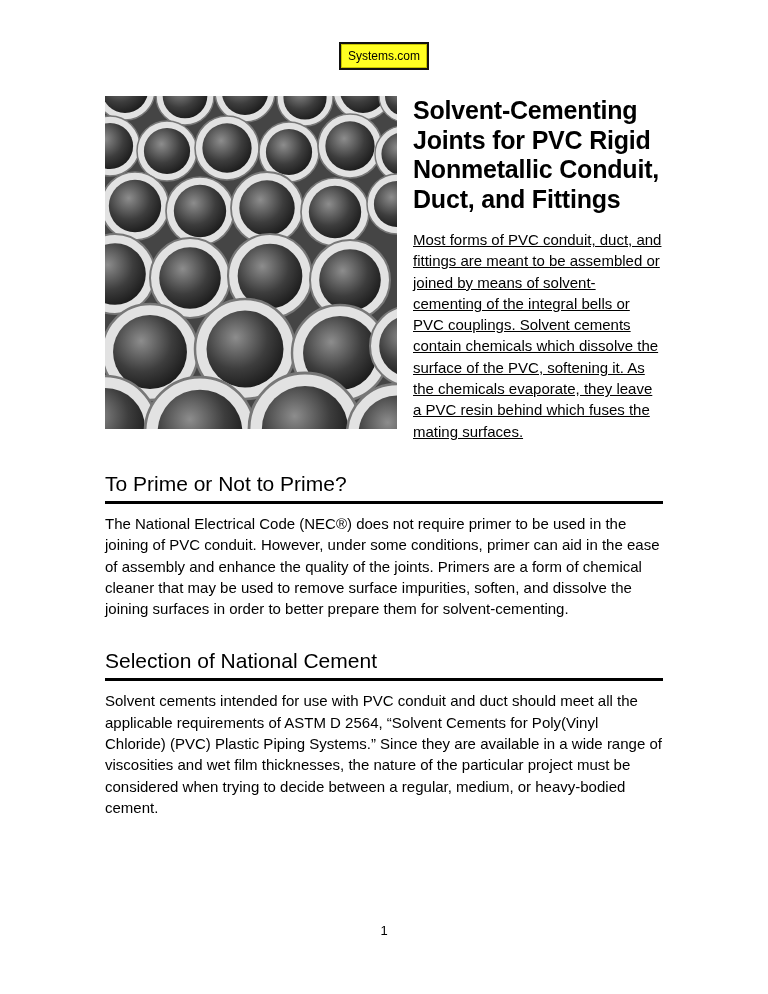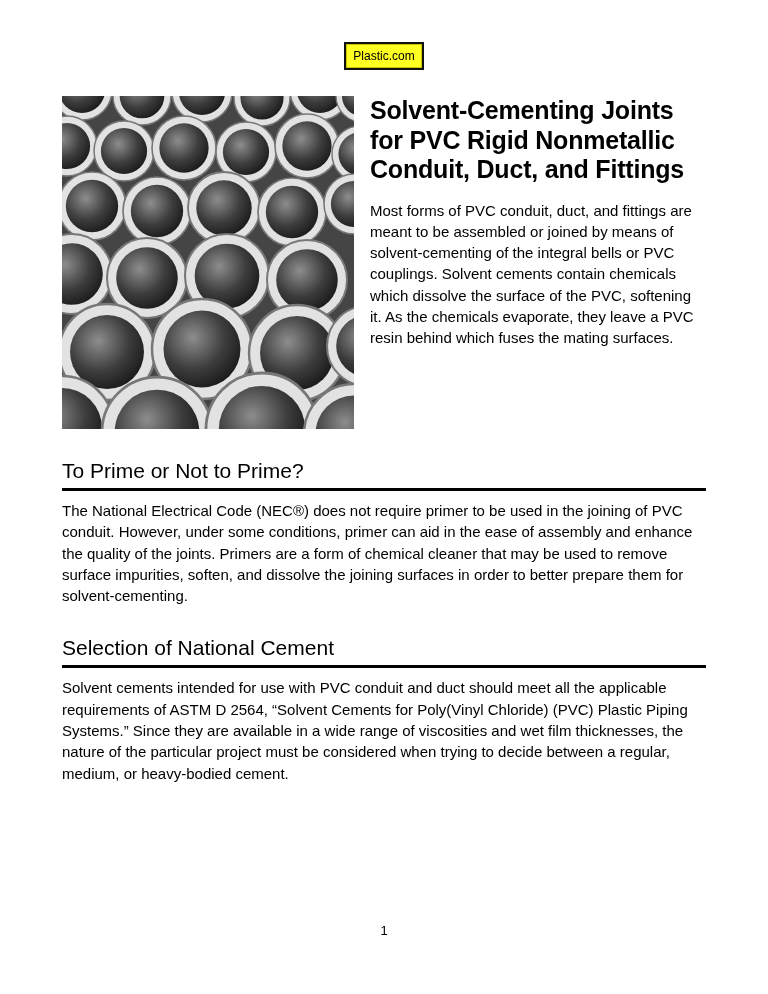--- a/index.html
+++ b/index.html
@@ -24,21 +24,21 @@
   }
   .logo-box {
     background: #ffff22;
     border: 2px solid #111;
     box-shadow: inset 0 0 0 1px #c8c400;
     padding: 6px 7px;
     font-size: 12px;
     line-height: 1;
     color: #000;
   }
-  .content { padding: 0 62px; }
+  .content { padding: 0 105px; }
   .top-row {
     display: flex;
     gap: 14px;
     margin-top: 26px;
   }
   .pipes-image {
     width: 292px;
     height: 333px;
     flex: 0 0 292px;
     overflow: hidden;
@@ -48,20 +48,21 @@
   .article-title {
     font-size: 25px;
     font-weight: bold;
     line-height: 1.18;
     margin-bottom: 15px;
     letter-spacing: -0.2px;
   }
   .intro-paragraph {
     font-size: 15px;
     line-height: 1.42;
+    text-decoration: underline;
   }
   .doc-section { margin-top: 30px; }
   .section-heading {
     font-size: 21px;
     font-weight: 400;
     margin-bottom: 5px;
   }
   .section-rule {
     border: none;
     border-top: 3px solid #000;
@@ -80,21 +81,21 @@
     font-size: 13px;
   }
 </style>
 </head>
 <body>
 
 <div class="page">
 
   <div class="header">
     <div class="logo-box">
-      <span>Plastic.com</span>
+      <span>Systems.com</span>
     </div>
   </div>
 
   <div class="content">
 
     <div class="top-row">
       <div class="pipes-image">
         <svg width="292" height="333" viewBox="0 0 292 333" aria-hidden="true">
           <defs>
             <radialGradient id="boreG" cx="38%" cy="35%" r="75%">

